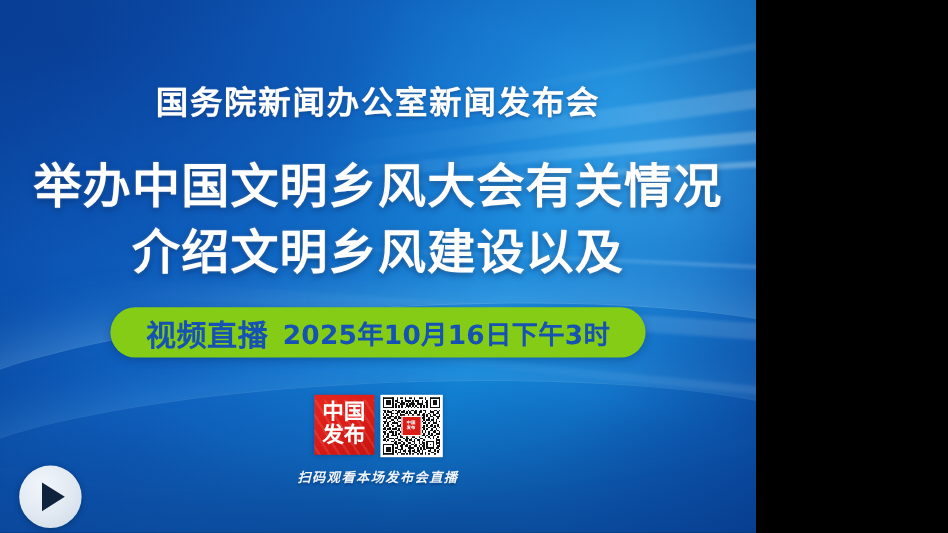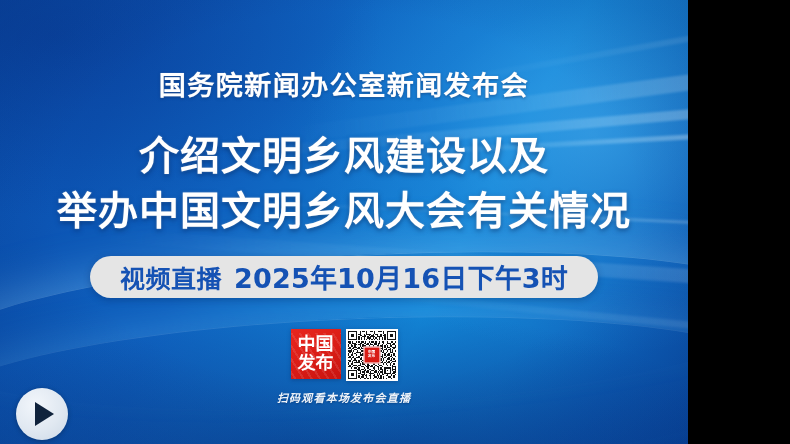--- a/index.html
+++ b/index.html
@@ -3,21 +3,21 @@
 <meta charset="utf-8">
 <title>国务院新闻办公室新闻发布会</title>
 <style>
   html, body {
     margin: 0;
     padding: 0;
     background: #000;
   }
   .stage {
     position: relative;
-    width: 688px;
+    width: 630px;
     height: 444px;
     overflow: hidden;
     font-family: "Liberation Sans", "DejaVu Sans", sans-serif;
     background: #0b52ad;
     user-select: none;
   }
 
   
   .bg-base {
     position: absolute;
@@ -116,38 +116,38 @@
     text-shadow: 0 2px 5px rgba(2,32,86,0.55), 0 0 2px rgba(255,255,255,0.35);
     white-space: nowrap;
   }
   .headline .ln { display: block; }
 
   .live-pill {
     margin-top: 17px;
     height: 42px;
     padding: 0 30px;
     border-radius: 22px;
-    background: #e5e5e5;
+    background: #84cc16;
     display: flex;
     align-items: center;
     gap: 12px;
     box-shadow: 0 2px 7px rgba(2,30,82,0.30);
     white-space: nowrap;
   }
   .live-pill .tag {
     font-family: "DejaVu Sans", "Liberation Sans", sans-serif;
     font-weight: 700;
     font-size: 25px;
     color: #1552b4;
     letter-spacing: 0.5px;
   }
   .live-pill .when {
     font-family: "DejaVu Sans", "Liberation Sans", sans-serif;
     font-weight: 700;
-    font-size: 27px;
+    font-size: 22px;
     color: #1552b4;
     letter-spacing: 0.2px;
   }
 
   
   .codes {
     margin-top: 31px;
     display: flex;
     align-items: flex-start;
     gap: 5px;
@@ -271,22 +271,22 @@
 
   <div class="swoosh s1"></div>
   <div class="swoosh s2"></div>
   <div class="vignette"></div>
 
   <div class="content">
 
     <div class="kicker">国务院新闻办公室新闻发布会</div>
 
     <div class="headline">
+      <span class="ln">举办中国文明乡风大会有关情况</span>
       <span class="ln">介绍文明乡风建设以及</span>
-      <span class="ln">举办中国文明乡风大会有关情况</span>
     </div>
 
     <div class="live-pill">
       <span class="tag">视频直播</span>
       <span class="when">2025年10月16日下午3时</span>
     </div>
 
     <div class="codes">
 
       <div class="brand-logo">

